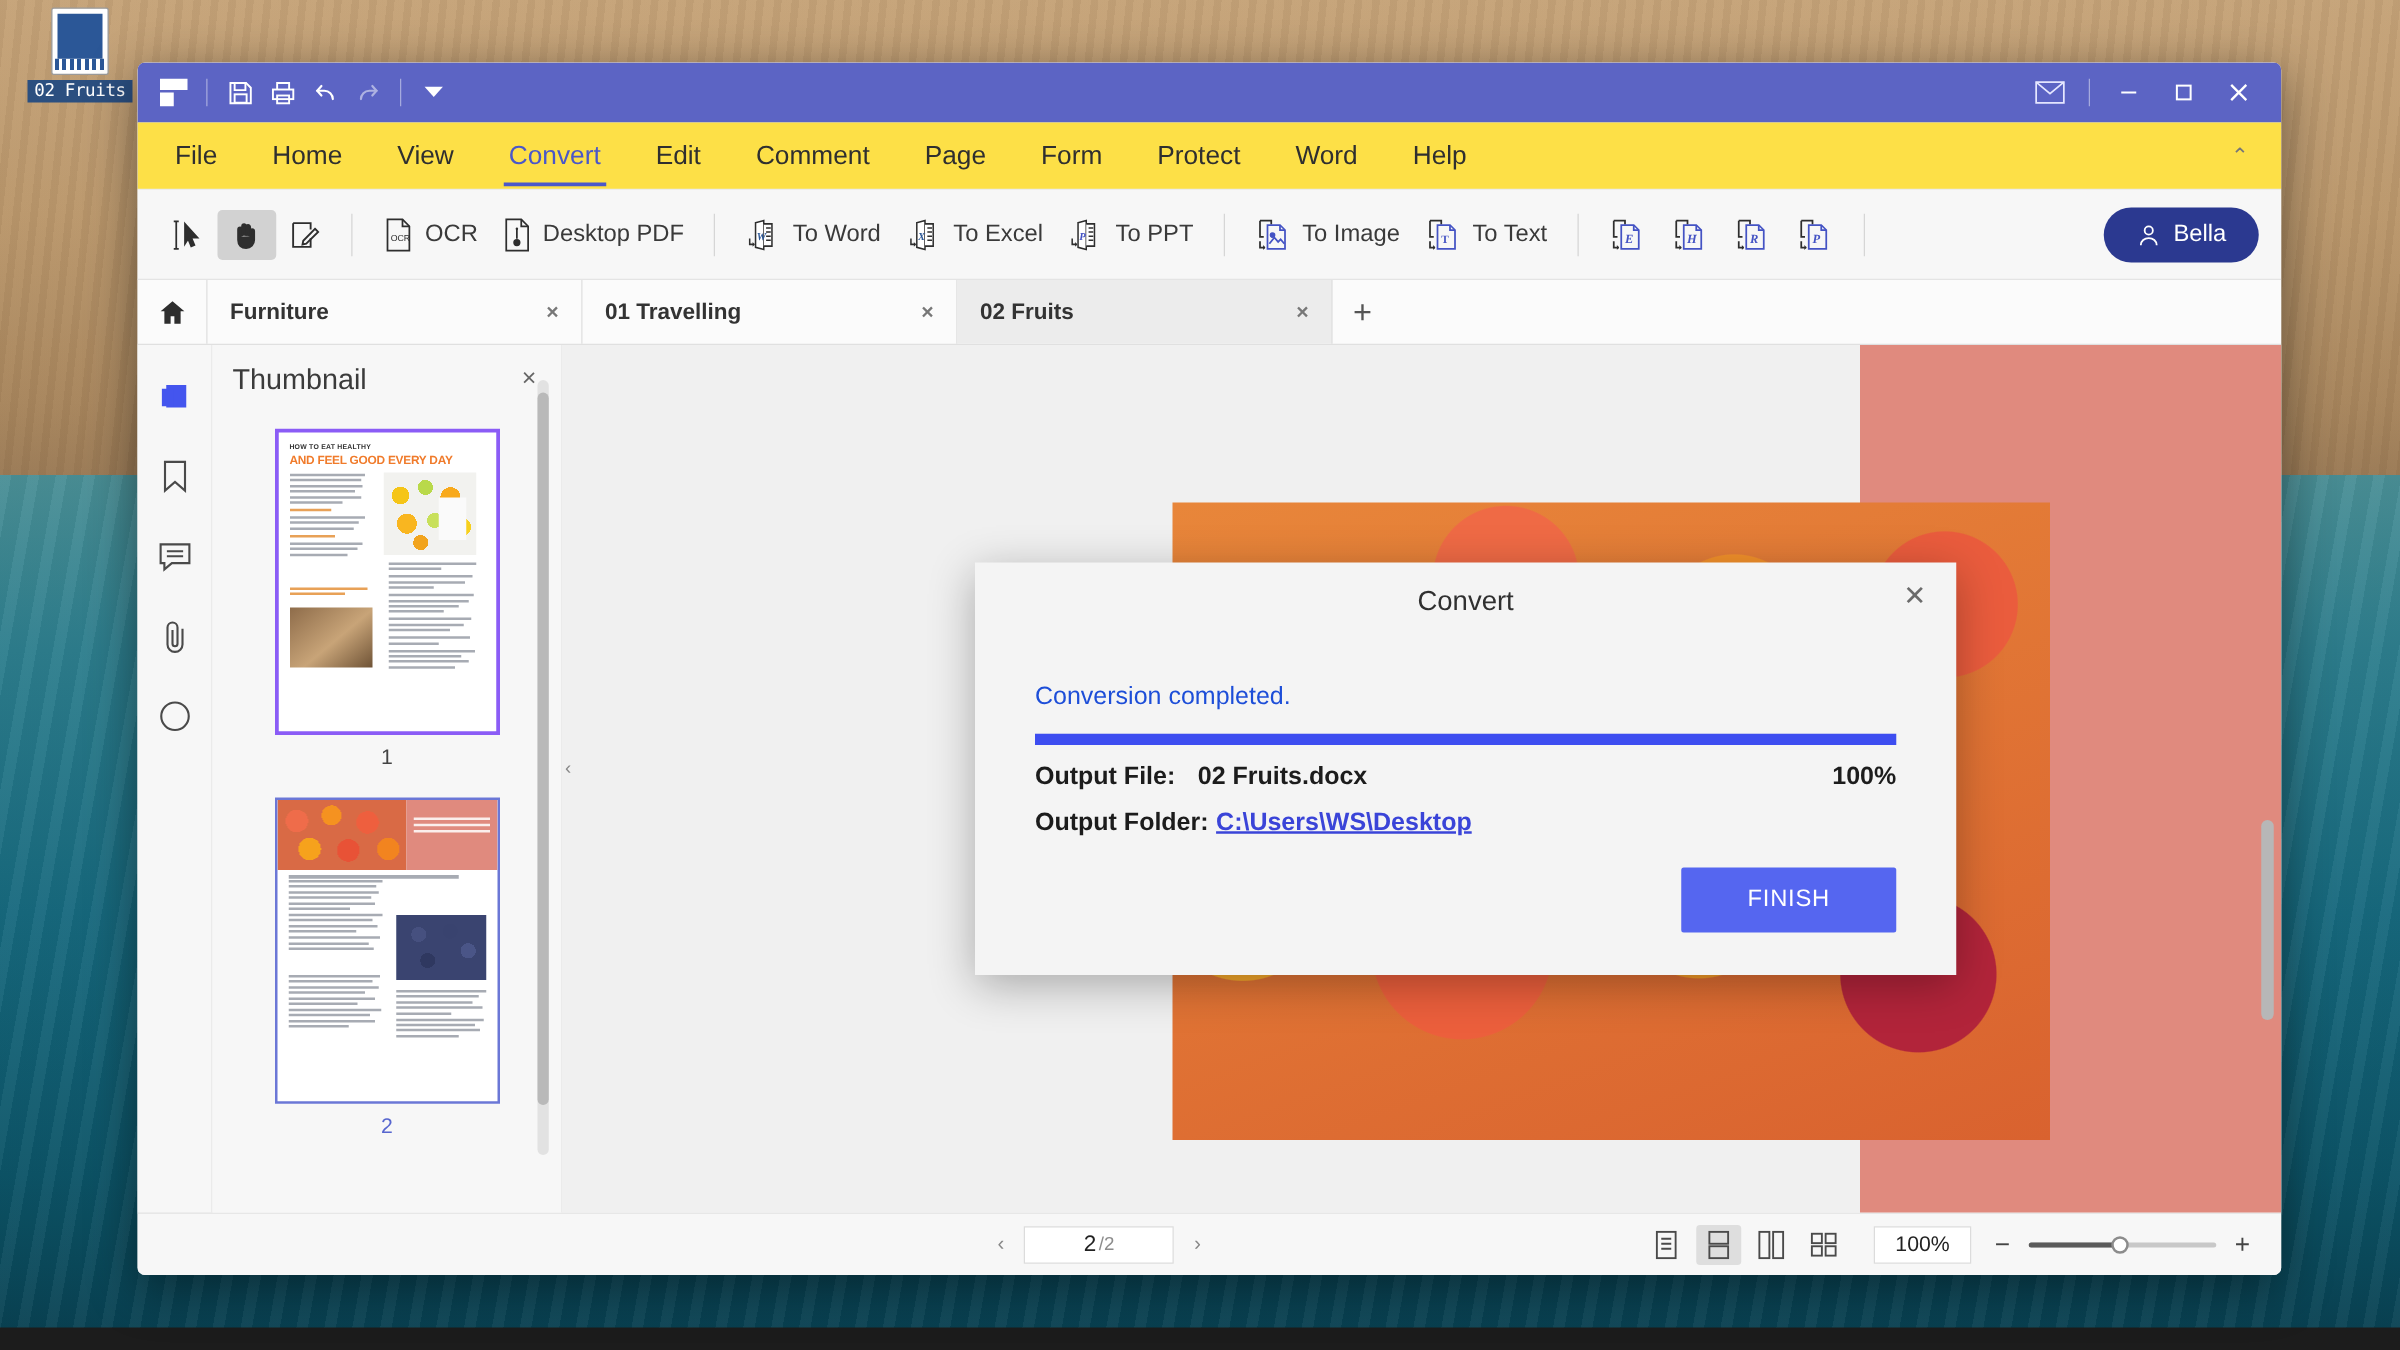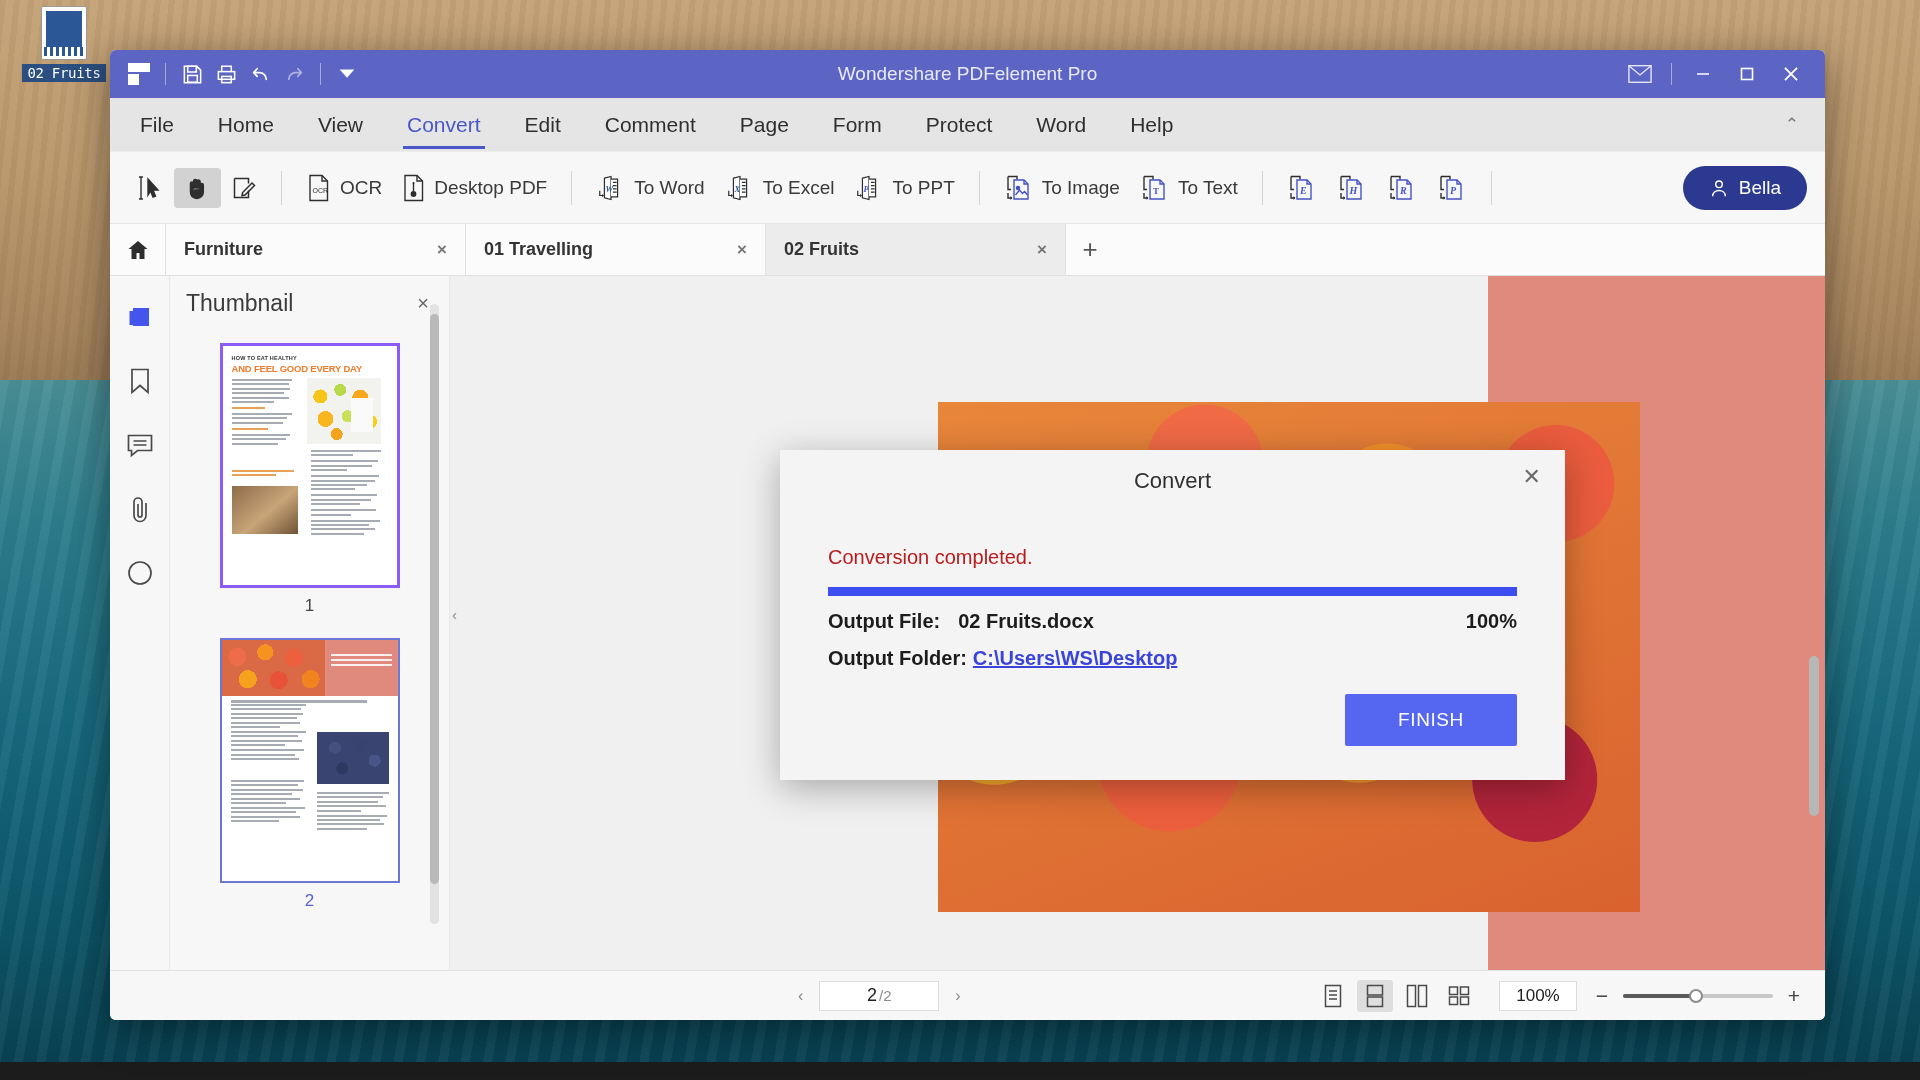--- a/index.html
+++ b/index.html
@@ -69,21 +69,21 @@
   .tb-logo i:nth-child(1){left:0;top:0;width:22px;height:9px;}
   .tb-logo i:nth-child(2){left:0;top:11px;width:11px;height:11px;}
   #win-title{
     position:absolute;left:0;right:0;text-align:center;color:#e9eaff;
     font-size:19px;pointer-events:none;
   }
   .tb-right{margin-left:auto;display:flex;align-items:center;z-index:2;}
   .tb-right .tb-icon{width:44px;height:40px;font-size:19px;}
   
   #menubar{
-    height:54px;background:#e5e5e5;display:flex;align-items:center;
+    height:54px;background:#fde047;display:flex;align-items:center;
     padding:0 26px;flex:0 0 54px;border-bottom:1px solid #ececec;position:relative;
   }
   .menu-item{
     font-size:21px;color:#2f2f2f;margin-right:36px;padding:6px 4px;cursor:pointer;
     position:relative;white-space:nowrap;
   }
   .menu-item.active{color:#4a57c9;}
   .menu-item.active:after{
     content:"";position:absolute;left:0;right:0;bottom:-6px;height:3px;background:#4a57c9;
   }
@@ -254,21 +254,21 @@
   #modal-overlay{position:absolute;left:0;top:0;width:1715px;height:970px;pointer-events:none;}
   #convert-dialog{
     position:absolute;left:670px;top:400px;width:785px;height:330px;
     background:#f4f4f4;box-shadow:0 8px 34px rgba(0,0,0,.30);pointer-events:auto;
     display:flex;flex-direction:column;
   }
   #dlg-head{height:62px;position:relative;display:flex;align-items:center;justify-content:center;}
   #dlg-title{font-size:22px;color:#303030;}
   #dlg-close{position:absolute;right:16px;top:12px;font-size:22px;color:#6b6b6b;cursor:pointer;padding:2px 8px;}
   #dlg-body{padding:34px 48px 0 48px;}
-  #dlg-status{font-size:20px;color:#b91c1c;margin-bottom:18px;}
+  #dlg-status{font-size:20px;color:#1d4ed8;margin-bottom:18px;}
   #progress{height:9px;background:#e3e3e3;position:relative;margin-bottom:14px;}
   #progress i{position:absolute;left:0;top:0;height:9px;background:#3d4df0;display:block;}
   .dlg-row{display:flex;align-items:baseline;font-size:20px;color:#1c1c1c;font-weight:bold;margin-bottom:14px;}
   .dlg-row .pct{margin-left:auto;font-weight:bold;}
   #folder-link{color:#3a44d8;text-decoration:underline;font-weight:bold;cursor:pointer;}
   #dlg-foot{margin-top:auto;padding:0 48px 34px;display:flex;justify-content:flex-end;}
   #finish-btn{
     background:#5566f0;color:#fff;border:none;width:172px;height:52px;
     font-size:19px;letter-spacing:.6px;cursor:pointer;border-radius:2px;
     font-family:"Liberation Sans",sans-serif;
@@ -322,21 +322,20 @@
         <path d="M6 17a7 7 0 0 1 7-7h6"></path>
           <path d="M15.5 6 19 10l-3.5 4"></path>
       </svg>
     </div>
     <div class="tb-sep"></div>
     <div class="tb-icon">
       <svg width="22" height="22" viewBox="0 0 24 24">
           <path d="M4 7h16l-8 9z" fill="#fff"></path>
         </svg>
     </div>
-    <div id="win-title">Wondershare PDFelement Pro</div>
     <div class="tb-right">
       <div class="tb-icon">
         <svg width="24" height="20" viewBox="0 0 26 20" fill="none" stroke="#e6e7ff" stroke-width="1.5">
           <rect x="1" y="1" width="24" height="18"></rect>
             <path d="M1 1l12 10L25 1"></path>
         </svg>
       </div>
       <div class="tb-sep"></div>
       <div class="tb-icon">
         <svg width="20" height="20" viewBox="0 0 20 20" stroke="#fff" stroke-width="1.6">

